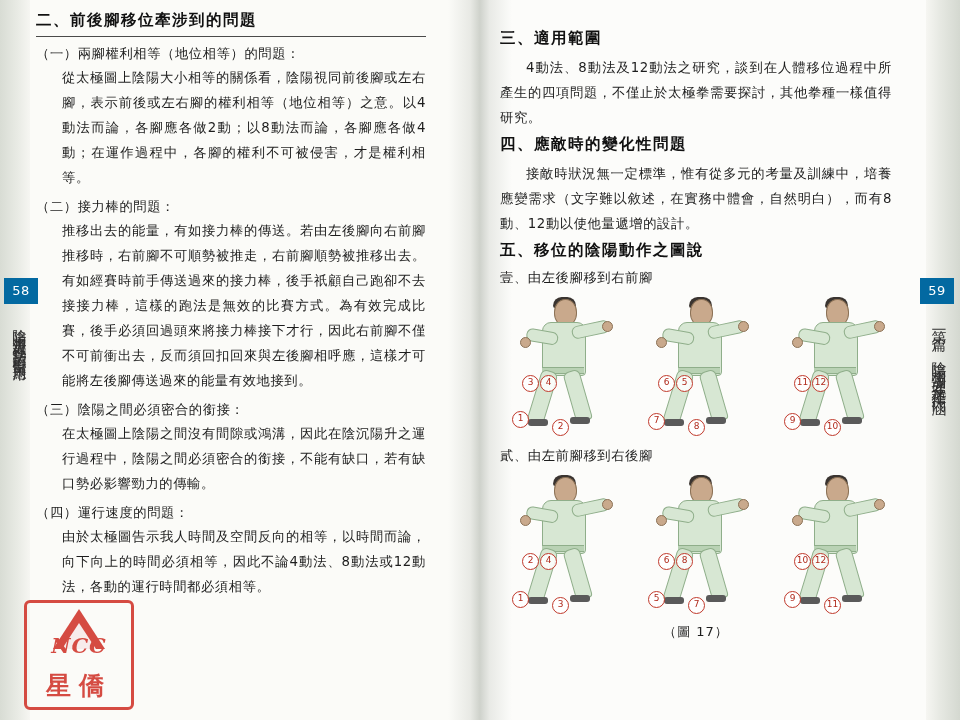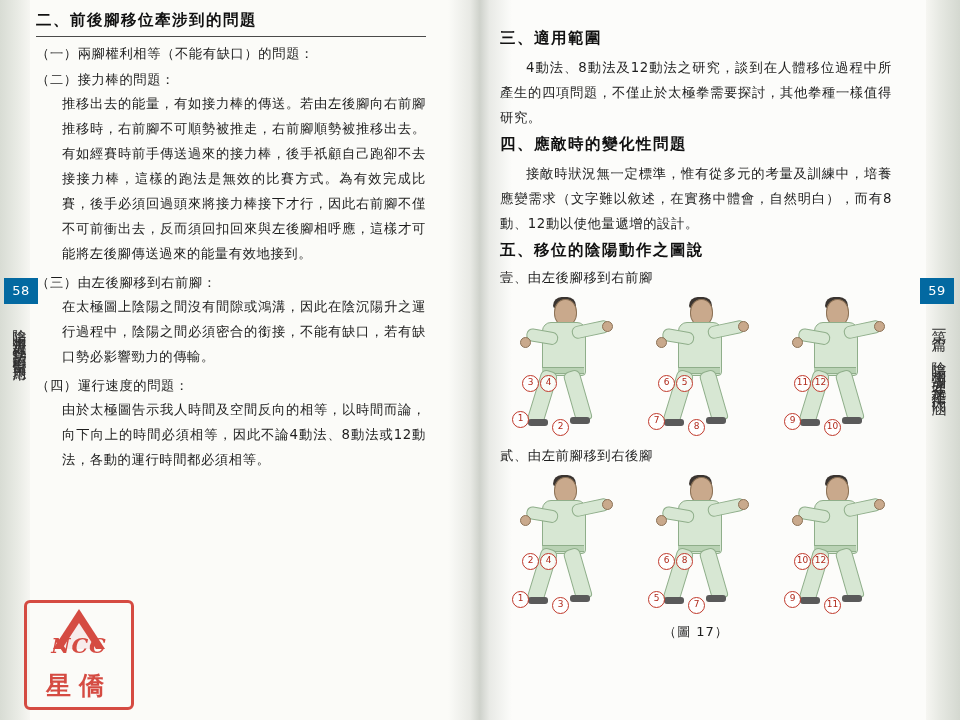--- a/index.html
+++ b/index.html
@@ -375,30 +375,31 @@
   <div class="folio-tab folio-left">58</div>
   <div class="folio-tab folio-right">59</div>
 
   <div class="vert-head vert-head-left">陰陽相濟太極勁法的科學與應用</div>
   <div class="vert-head vert-head-right">第一篇　陰陽相濟之理及運作內涵</div>
 
   <div class="col col-left">
     <div class="h-sec underline">二、前後腳移位牽涉到的問題</div>
 
     <div>
-      <div class="mini-head">（一）兩腳權利相等（不能有缺口）的問題：</div>
+      <div class="mini-head">（一）兩腳權利相等（地位相等）的問題：</div>
+      <div class="para hang">從太極圖上陰陽大小相等的關係看，陰陽視同前後腳或左右腳，表示前後或左右腳的權利相等（地位相等）之意。以4動法而論，各腳應各做2動；以8動法而論，各腳應各做4動；在運作過程中，各腳的權利不可被侵害，才是權利相等。</div>
     </div>
 
     <div>
       <div class="mini-head">（二）接力棒的問題：</div>
       <div class="para hang">推移出去的能量，有如接力棒的傳送。若由左後腳向右前腳推移時，右前腳不可順勢被推走，右前腳順勢被推移出去。有如經賽時前手傳送過來的接力棒，後手祇顧自己跑卻不去接接力棒，這樣的跑法是無效的比賽方式。為有效完成比賽，後手必須回過頭來將接力棒接下才行，因此右前腳不僅不可前衝出去，反而須回扣回來與左後腳相呼應，這樣才可能將左後腳傳送過來的能量有效地接到。</div>
     </div>
 
     <div>
-      <div class="mini-head">（三）由左後腳移到右前腳：</div>
+      <div class="mini-head">（三）陰陽之間必須密合的銜接：</div>
       <div class="para hang">在太極圖上陰陽之間沒有間隙或鴻溝，因此在陰沉陽升之運行過程中，陰陽之間必須密合的銜接，不能有缺口，若有缺口勢必影響勁力的傳輸。</div>
     </div>
 
     <div>
       <div class="mini-head">（四）運行速度的問題：</div>
       <div class="para hang">由於太極圖告示我人時間及空間反向的相等，以時間而論，向下向上的時間必須相等，因此不論4動法、8動法或12動法，各動的運行時間都必須相等。</div>
     </div>
   </div>
 
   <div class="col col-right">

